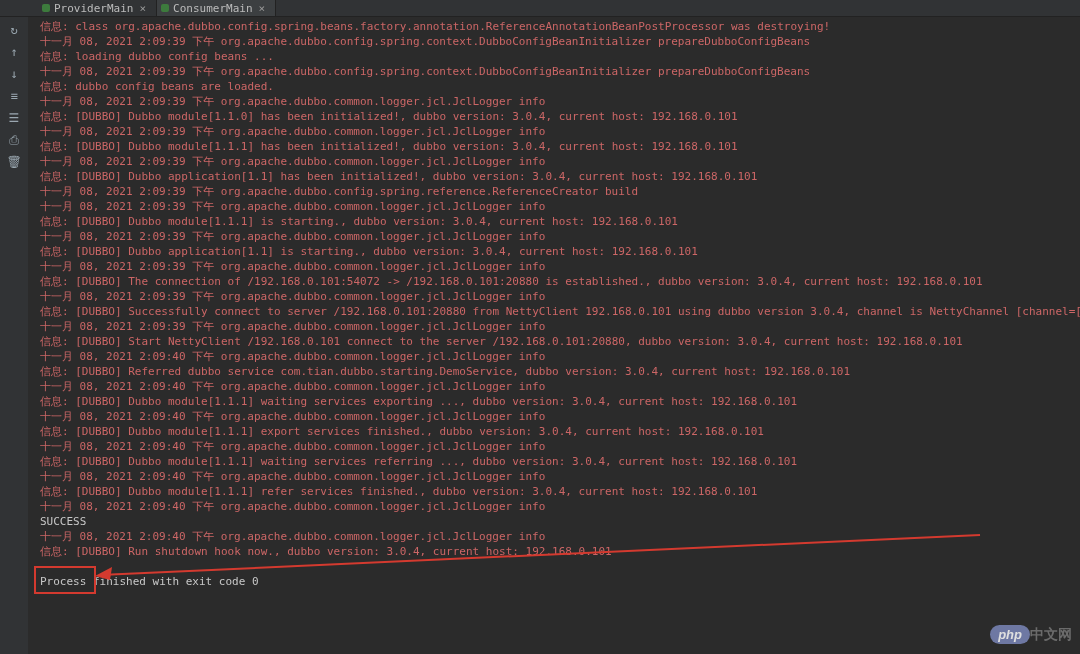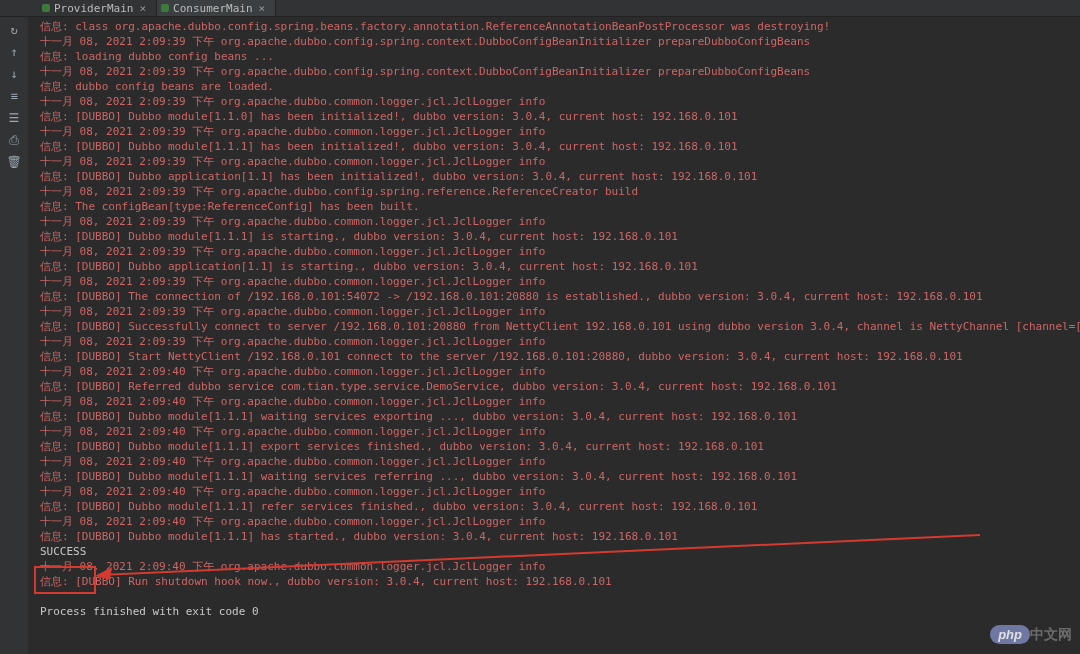--- a/index.html
+++ b/index.html
@@ -150,43 +150,41 @@
         <div class="log-line red">信息: loading dubbo config beans ...</div>
         <div class="log-line red">十一月 08, 2021 2:09:39 下午 org.apache.dubbo.config.spring.context.DubboConfigBeanInitializer prepareDubboConfigBeans</div>
         <div class="log-line red">信息: dubbo config beans are loaded.</div>
         <div class="log-line red">十一月 08, 2021 2:09:39 下午 org.apache.dubbo.common.logger.jcl.JclLogger info</div>
         <div class="log-line red">信息:  [DUBBO] Dubbo module[1.1.0] has been initialized!, dubbo version: 3.0.4, current host: 192.168.0.101</div>
         <div class="log-line red">十一月 08, 2021 2:09:39 下午 org.apache.dubbo.common.logger.jcl.JclLogger info</div>
         <div class="log-line red">信息:  [DUBBO] Dubbo module[1.1.1] has been initialized!, dubbo version: 3.0.4, current host: 192.168.0.101</div>
         <div class="log-line red">十一月 08, 2021 2:09:39 下午 org.apache.dubbo.common.logger.jcl.JclLogger info</div>
         <div class="log-line red">信息:  [DUBBO] Dubbo application[1.1] has been initialized!, dubbo version: 3.0.4, current host: 192.168.0.101</div>
         <div class="log-line red">十一月 08, 2021 2:09:39 下午 org.apache.dubbo.config.spring.reference.ReferenceCreator build</div>
-        <div class="log-line red">信息: The configBean[type:ReferenceConfig] has been built.</div>
         <div class="log-line red">十一月 08, 2021 2:09:39 下午 org.apache.dubbo.common.logger.jcl.JclLogger info</div>
         <div class="log-line red">信息:  [DUBBO] Dubbo module[1.1.1] is starting., dubbo version: 3.0.4, current host: 192.168.0.101</div>
         <div class="log-line red">十一月 08, 2021 2:09:39 下午 org.apache.dubbo.common.logger.jcl.JclLogger info</div>
         <div class="log-line red">信息:  [DUBBO] Dubbo application[1.1] is starting., dubbo version: 3.0.4, current host: 192.168.0.101</div>
         <div class="log-line red">十一月 08, 2021 2:09:39 下午 org.apache.dubbo.common.logger.jcl.JclLogger info</div>
         <div class="log-line red">信息:  [DUBBO] The connection of /192.168.0.101:54072 -&gt; /192.168.0.101:20880 is established., dubbo version: 3.0.4, current host: 192.168.0.101</div>
         <div class="log-line red">十一月 08, 2021 2:09:39 下午 org.apache.dubbo.common.logger.jcl.JclLogger info</div>
         <div class="log-line red">信息:  [DUBBO] Successfully connect to server /192.168.0.101:20880 from NettyClient 192.168.0.101 using dubbo version 3.0.4, channel is NettyChannel [channel=[id: 0xb4145189, L:/192.168.0.101:5</div>
         <div class="log-line red">十一月 08, 2021 2:09:39 下午 org.apache.dubbo.common.logger.jcl.JclLogger info</div>
         <div class="log-line red">信息:  [DUBBO] Start NettyClient /192.168.0.101 connect to the server /192.168.0.101:20880, dubbo version: 3.0.4, current host: 192.168.0.101</div>
         <div class="log-line red">十一月 08, 2021 2:09:40 下午 org.apache.dubbo.common.logger.jcl.JclLogger info</div>
-        <div class="log-line red">信息:  [DUBBO] Referred dubbo service com.tian.type.service.DemoService, dubbo version: 3.0.4, current host: 192.168.0.101</div>
+        <div class="log-line red">信息:  [DUBBO] Referred dubbo service com.tian.dubbo.starting.DemoService, dubbo version: 3.0.4, current host: 192.168.0.101</div>
         <div class="log-line red">十一月 08, 2021 2:09:40 下午 org.apache.dubbo.common.logger.jcl.JclLogger info</div>
         <div class="log-line red">信息:  [DUBBO] Dubbo module[1.1.1] waiting services exporting ..., dubbo version: 3.0.4, current host: 192.168.0.101</div>
         <div class="log-line red">十一月 08, 2021 2:09:40 下午 org.apache.dubbo.common.logger.jcl.JclLogger info</div>
         <div class="log-line red">信息:  [DUBBO] Dubbo module[1.1.1] export services finished., dubbo version: 3.0.4, current host: 192.168.0.101</div>
         <div class="log-line red">十一月 08, 2021 2:09:40 下午 org.apache.dubbo.common.logger.jcl.JclLogger info</div>
         <div class="log-line red">信息:  [DUBBO] Dubbo module[1.1.1] waiting services referring ..., dubbo version: 3.0.4, current host: 192.168.0.101</div>
         <div class="log-line red">十一月 08, 2021 2:09:40 下午 org.apache.dubbo.common.logger.jcl.JclLogger info</div>
         <div class="log-line red">信息:  [DUBBO] Dubbo module[1.1.1] refer services finished., dubbo version: 3.0.4, current host: 192.168.0.101</div>
         <div class="log-line red">十一月 08, 2021 2:09:40 下午 org.apache.dubbo.common.logger.jcl.JclLogger info</div>
-        <div class="log-line red">信息:  [DUBBO] Dubbo module[1.1.1] has started., dubbo version: 3.0.4, current host: 192.168.0.101</div>
       </div>
     <div class="log-line white">SUCCESS</div>
     <div id="trail-host">
         <div class="log-line red">十一月 08, 2021 2:09:40 下午 org.apache.dubbo.common.logger.jcl.JclLogger info</div>
         <div class="log-line red">信息:  [DUBBO] Run shutdown hook now., dubbo version: 3.0.4, current host: 192.168.0.101</div>
       </div>
     <div class="log-line">&nbsp;</div>
     <div class="log-line white">Process finished with exit code 0</div>
   </div>
 

